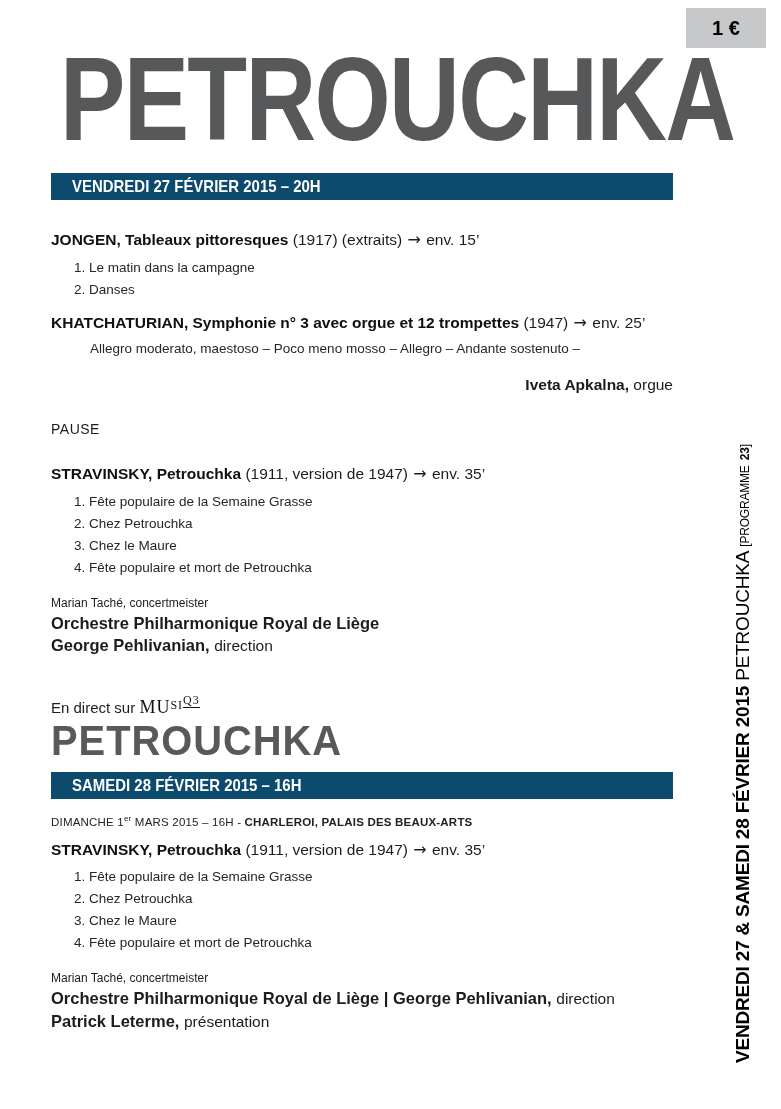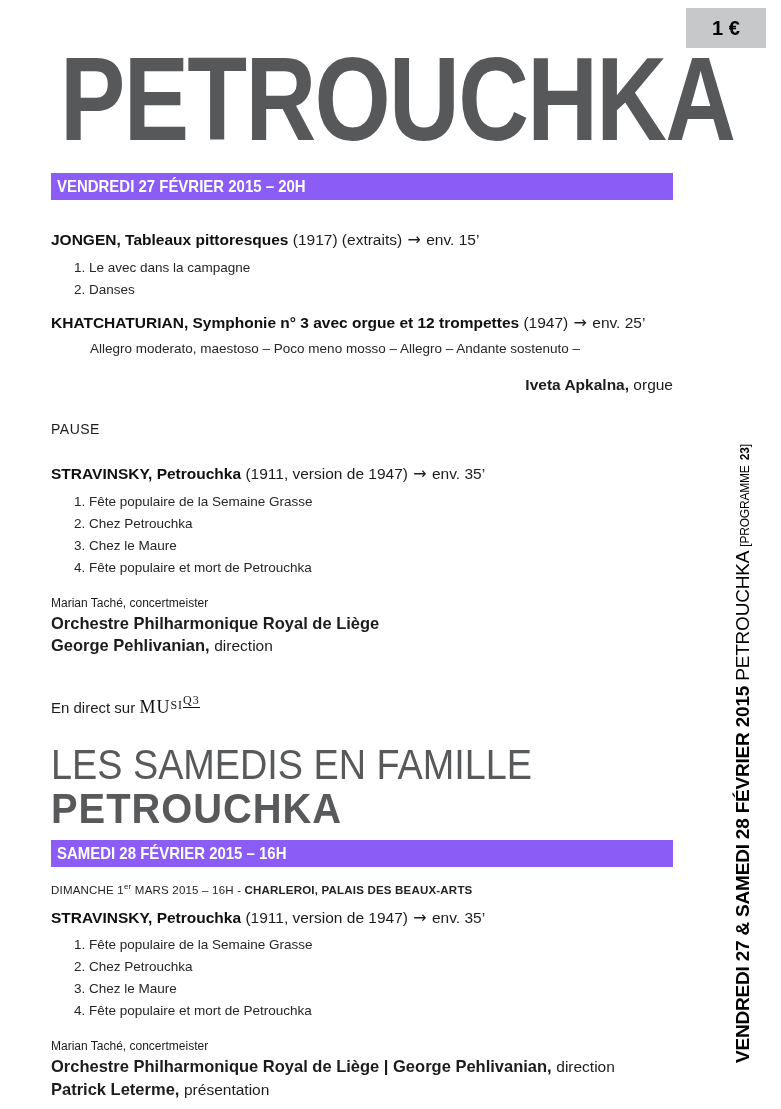--- a/index.html
+++ b/index.html
@@ -45,26 +45,26 @@
     transform: scaleX(0.83);
     transform-origin: 0 50%;
   }
 
   .column { margin-left: 51px; width: 622px; }
 
   .date-bar {
     margin-top: 24px;
     width: 622px;
     height: 27px;
-    background: #8b5cf6;
+    background: #0c4a6e;
     color: #ffffff;
     font-weight: bold;
     font-size: 17px;
     line-height: 27px;
-    padding-left: 6px;
+    padding-left: 21px;
     white-space: nowrap;
   }
   .date-bar .squeeze { transform: scaleX(0.88); }
 
   .work-title { font-size: 15.5px; line-height: 1.3; color: #1c1c1c; }
   .work-title strong { color: #101010; margin-top: 12px; }
   .arrow { font-family: "DejaVu Sans", sans-serif; font-size: 16px; padding: 0 1px; }
 
   ol.movements {
     margin: 6px 0 12px 0;
@@ -155,21 +155,21 @@
 
     <div class="date-bar"><span class="squeeze">VENDREDI 27 FÉVRIER 2015 – 20H</span></div>
 
     <p class="work-title mt-first">
       <strong>JONGEN, Tableaux pittoresques</strong>
       <span>(1917) (extraits)</span>
       <span class="arrow">→</span>
       <span>env. 15’</span>
     </p>
     <ol class="movements">
-      <li>Le avec dans la campagne</li>
+      <li>Le matin dans la campagne</li>
       <li>Danses</li>
     </ol>
 
     <p class="work-title mt-work">
       <strong>KHATCHATURIAN, Symphonie n° 3 avec orgue et 12 trompettes</strong>
       <span>(1947)</span>
       <span class="arrow">→</span>
       <span>env. 25’</span>
     </p>
     <div class="movements-plain">
@@ -203,21 +203,20 @@
         <span>George Pehlivanian,</span>
         <span class="reg">direction</span>
       </div>
     </div>
 
     <p class="broadcast">
       <span>En direct sur</span>
       <span class="musiq-logo"><span class="mu">MU</span><span class="si">SI</span><span class="q3">Q3</span></span>
     </p>
 
-    <h2 class="series-title"><span class="squeeze">LES SAMEDIS EN FAMILLE</span></h2>
     <h2 class="second-title"><span class="squeeze">PETROUCHKA</span></h2>
 
     <div class="date-bar date-bar-2"><span class="squeeze">SAMEDI 28 FÉVRIER 2015 – 16H</span></div>
 
     <p class="alt-date">
       <span><span>DIMANCHE 1</span><sup>er</sup>
       <span>MARS 2015 – 16H -</span></span>
       <b>CHARLEROI, PALAIS DES BEAUX-ARTS</b>
     </p>
 

